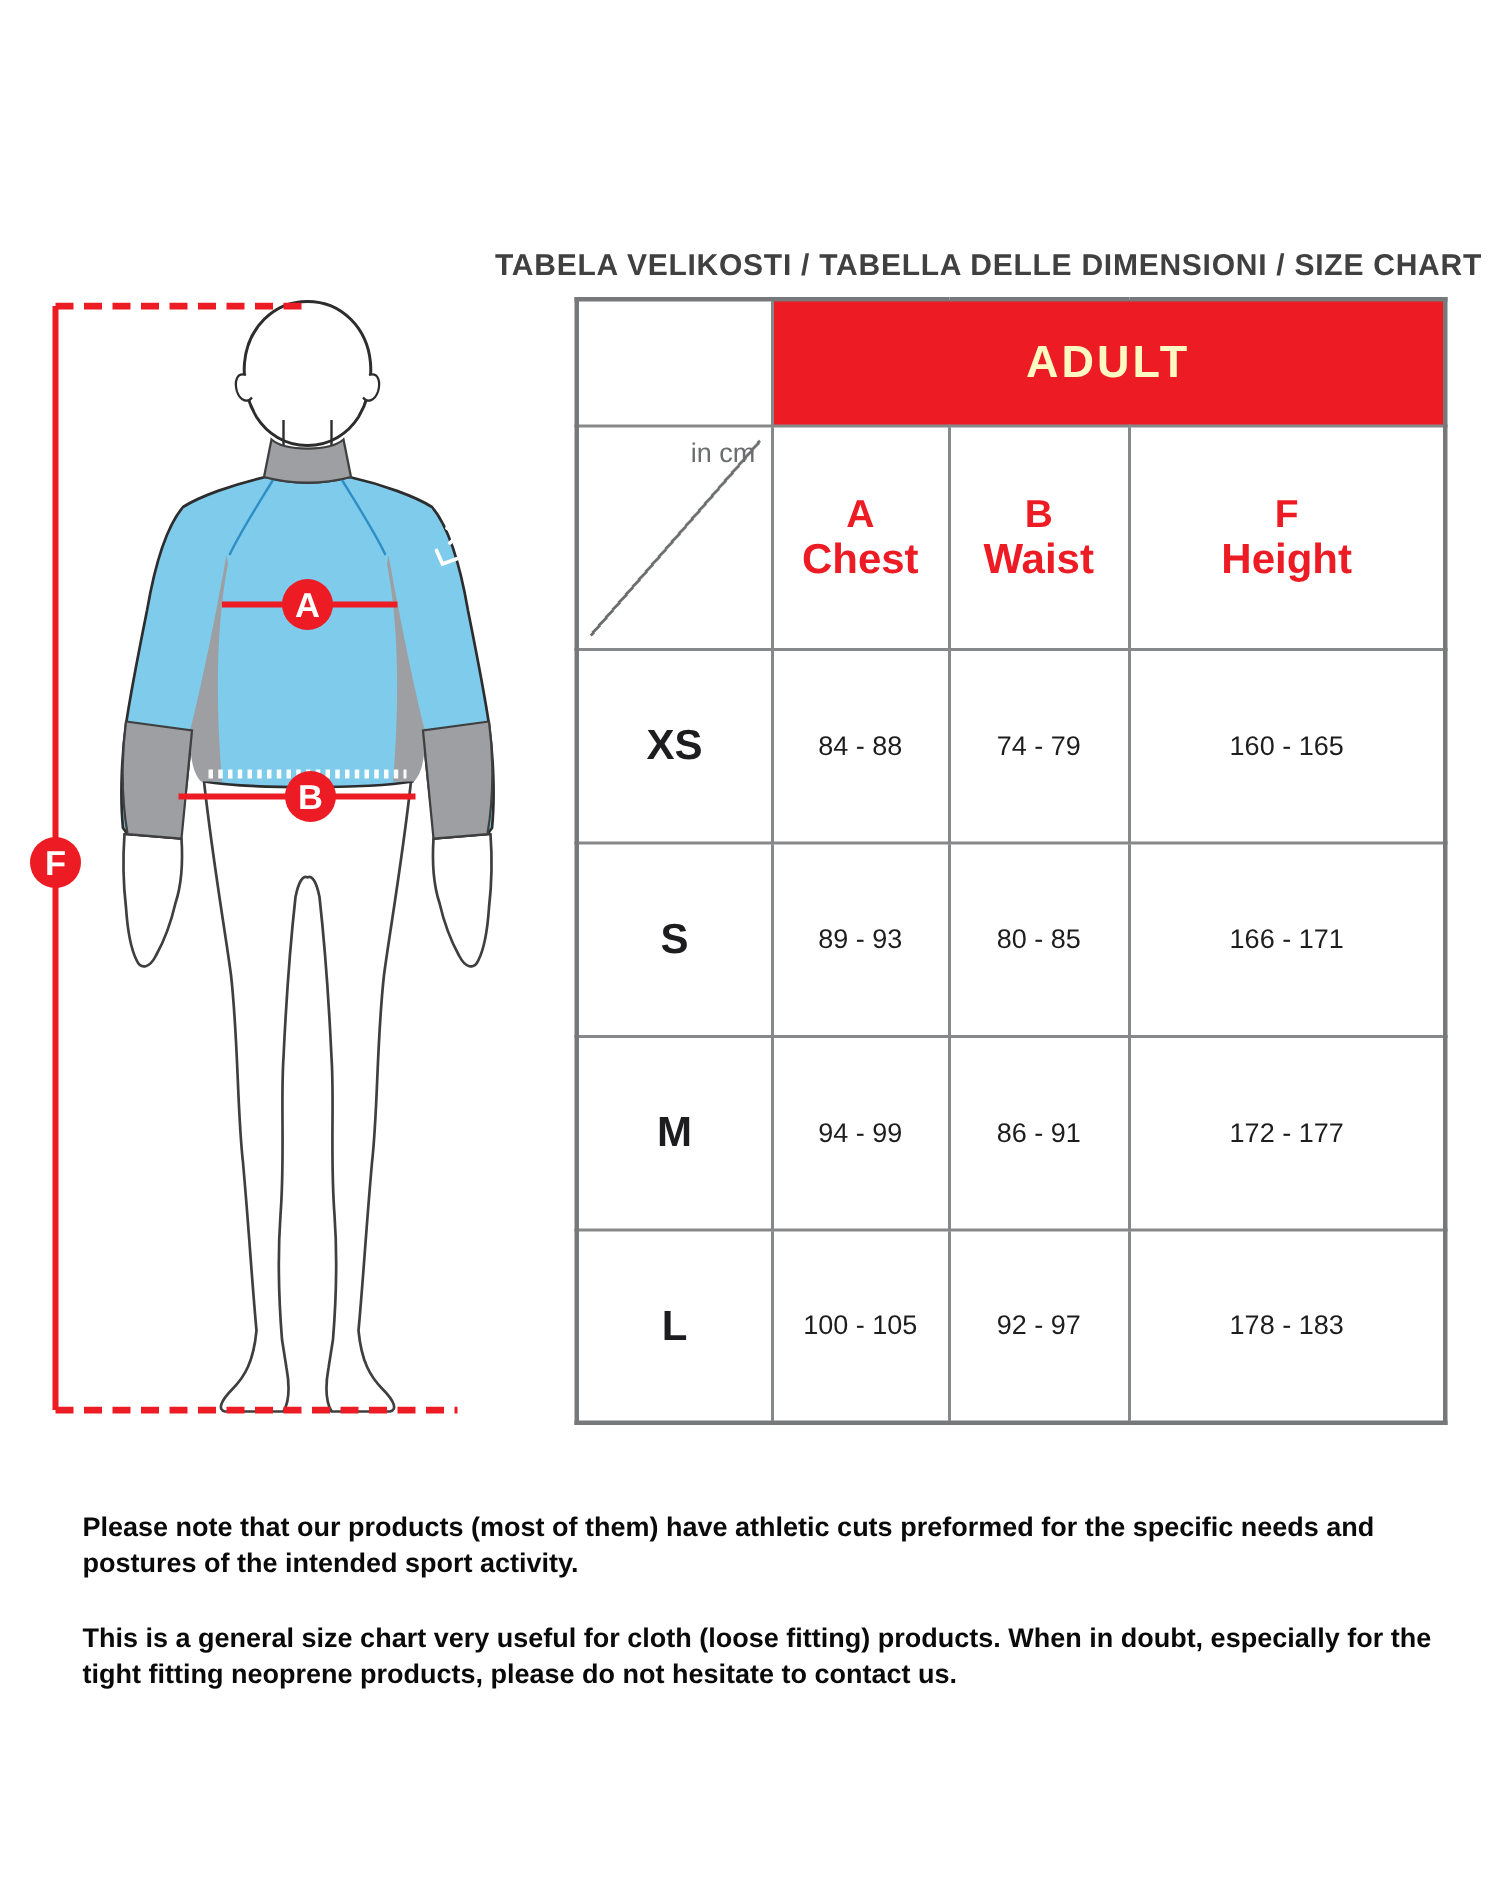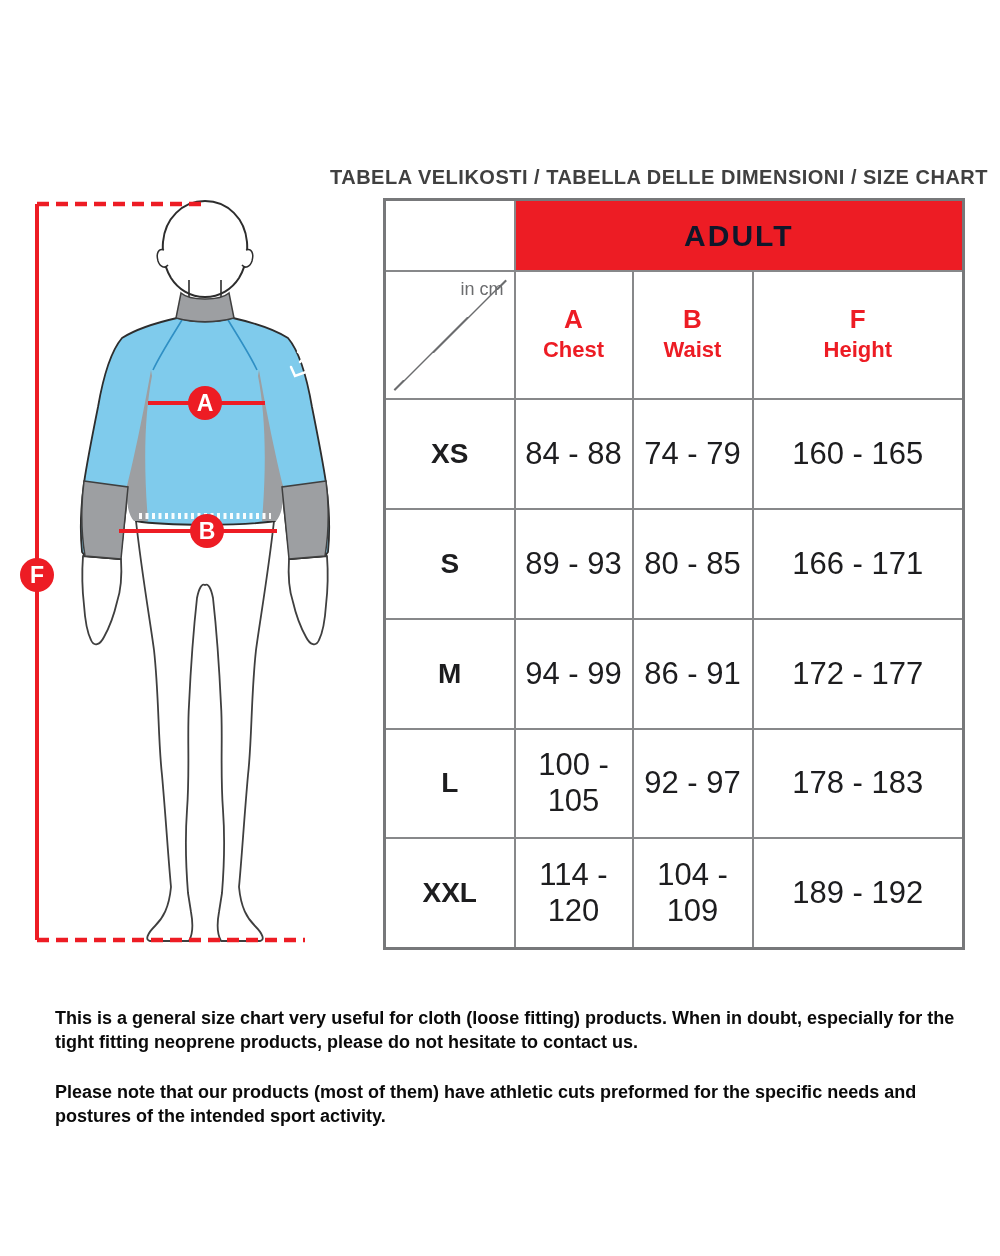--- a/index.html
+++ b/index.html
@@ -20,37 +20,37 @@
     border:3px solid #77787a;
   }
   .size-table td{
     border:2px solid #87888a;text-align:center;vertical-align:middle;
     padding:0;background:#ffffff;
   }
   tr.adult-row{height:62px;}
   tr.colhead-row{height:110px;}
   tr.data-row{height:95px;margin-left:39px;}
   td.adult-banner{
-    background:#ed1c24;color:#0f172a;font-size:30px;font-weight:700;letter-spacing:2px;
+    background:#ed1c24;color:#fef9c3;font-size:30px;font-weight:700;letter-spacing:2px;
   }
   td.corner-cell{
     position:relative;
     background:linear-gradient(to bottom right,
       transparent 49.5%, #6b6c6e 49.5%, #6b6c6e 50.5%, transparent 50.5%);
     border-radius:31px;
   }
   .incm{
     position:absolute;top:7px;right:10px;
     font-size:18px;font-weight:500;color:#6b6c6e;
   }
   td.colhead{color:#ed1c24;font-weight:700;}
   .col-letter{font-size:26px;line-height:30px;}
-  .col-name{font-size:22px;line-height:32px;text-align:center;}
+  .col-name{font-size:28px;line-height:32px;text-align:center;}
   td.size-label{font-size:28px;font-weight:700;color:#1d1d1f;}
-  td.value-cell{font-size:31px;font-weight:500;color:#1d1d1f;}
+  td.value-cell{font-size:18px;font-weight:500;color:#1d1d1f;}
   
   .figure-wrap{position:absolute;left:15px;top:190px;width:345px;height:770px;}
   
   .notes{position:absolute;left:55px;top:1006px;width:912px;}
   .notes p{
     margin:0 0 26px 0;font-size:18px;font-weight:600;line-height:24px;color:#0a0a0a;
   }
 </style>
 </head>
 <body>
@@ -200,25 +200,19 @@
     <td class="value-cell">94 - 99</td>
     <td class="value-cell">86 - 91</td>
     <td class="value-cell">172 - 177</td>
   </tr>
   <tr class="data-row">
     <td class="size-label">L</td>
     <td class="value-cell">100 - 105</td>
     <td class="value-cell">92 - 97</td>
     <td class="value-cell">178 - 183</td>
   </tr>
-  <tr class="data-row">
-    <td class="size-label">XXL</td>
-    <td class="value-cell">114 - 120</td>
-    <td class="value-cell">104 - 109</td>
-    <td class="value-cell">189 - 192</td>
-  </tr>
 </tbody>
   </table>
 
 <div class="notes">
+  <p>Please note that our products (most of them) have athletic cuts preformed for the specific needs and postures of the intended sport activity.</p>
   <p>This is a general size chart very useful for cloth (loose fitting) products. When in doubt, especially for the tight fitting neoprene products, please do not hesitate to contact us.</p>
-  <p>Please note that our products (most of them) have athletic cuts preformed for the specific needs and postures of the intended sport activity.</p>
 </div>
 
 </body></html>

